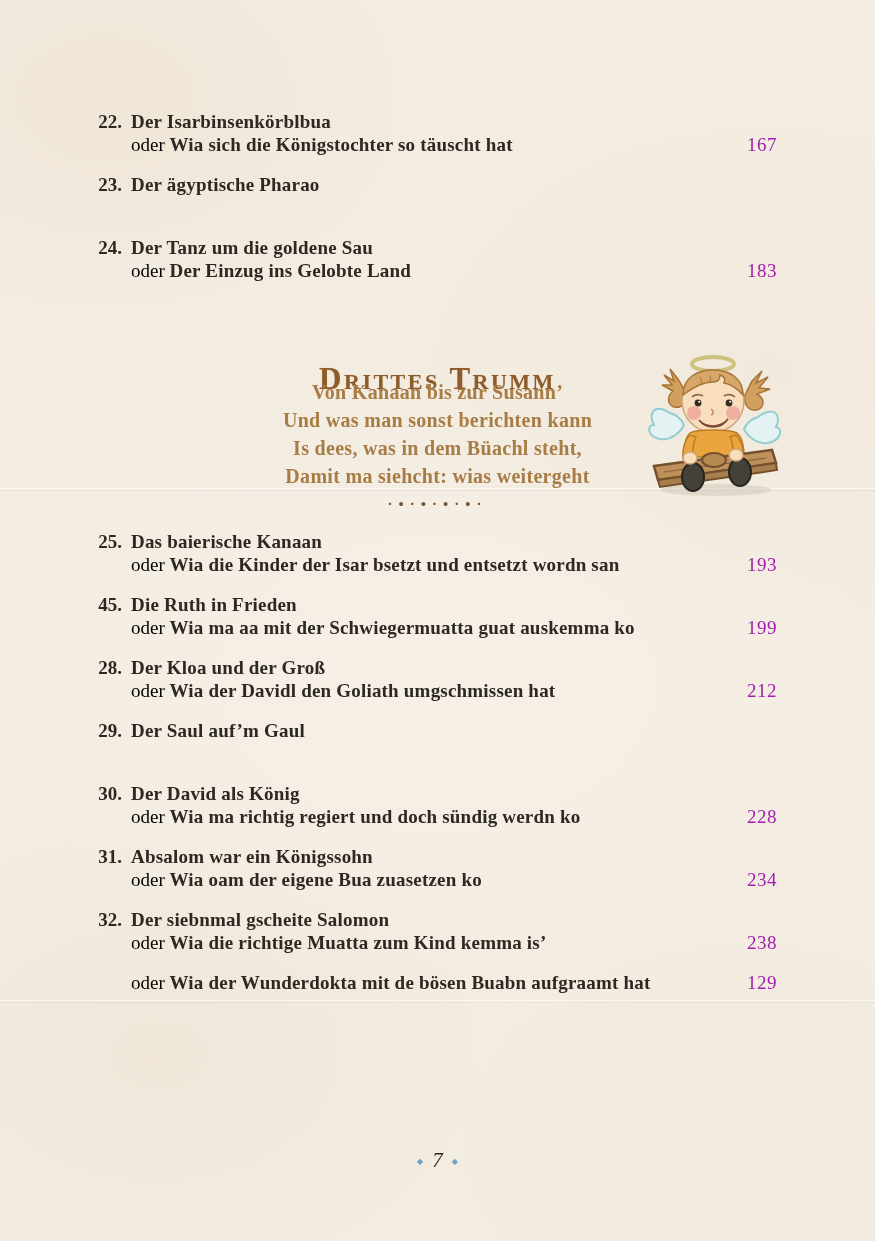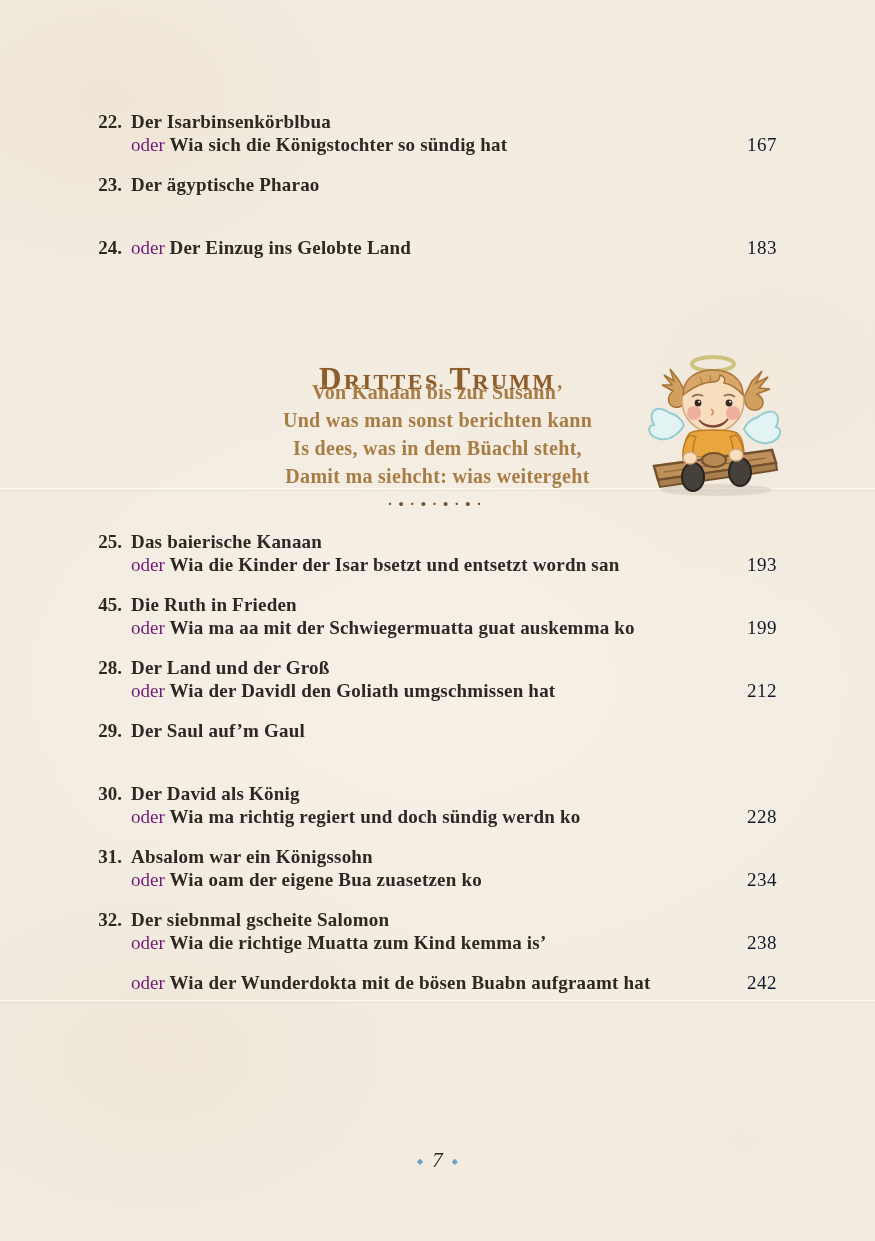--- a/index.html
+++ b/index.html
@@ -19,23 +19,23 @@
   .seam-1{top:488px;background:linear-gradient(to bottom,rgba(255,255,255,.65) 0 1px,rgba(201,187,166,.22) 2px,rgba(201,187,166,0));}
   .seam-2{top:1000px;background:linear-gradient(to bottom,rgba(255,255,255,.6) 0 1px,rgba(201,187,166,.2) 2px,rgba(201,187,166,0));}
 
   .toc-list{position:absolute;left:0;right:0;z-index:2;}
   .toc-top{top:110px;}
   .toc-main{top:530px;}
   .entry{height:46px;margin-bottom:17px;font-size:19px;line-height:23px;}
   .line{position:relative;padding-left:131px;white-space:nowrap;}
   .num{position:absolute;left:86px;width:36px;text-align:right;font-weight:700;}
   .title{font-weight:700;letter-spacing:.2px;}
-  .oder{font-weight:400;color:#701a75;}
+  .oder{font-weight:400;color:#000000;}
   .subtitle{font-weight:700;letter-spacing:.2px;}
-  .pageno{position:absolute;right:98px;top:0;font-weight:400;color:#0f172a;letter-spacing:.5px;}
+  .pageno{position:absolute;right:98px;top:0;font-weight:400;color:#a21caf;letter-spacing:.5px;}
 
   .section-heading{
     position:absolute;top:338px;left:0;right:0;text-align:center;z-index:2;
     font-variant:small-caps;font-weight:700;font-size:31px;line-height:34px;
     letter-spacing:2.5px;color:#8d5c2a;
     text-shadow:0 0 1px rgba(141,92,42,.35);
     margin-top:24px;
   }
   .verse{position:absolute;top:378px;left:0;right:0;text-align:center;z-index:2;
     color:#a87c45;font-size:20px;font-weight:700;line-height:28px;letter-spacing:.3px;}
@@ -50,27 +50,27 @@
 </style>
 </head>
 <body>
 
 <div class="seam seam-1"></div>
 <div class="seam seam-2"></div>
 
 <div class="toc-list toc-top" id="toc-top">
     <div class="entry">
       <div class="line l1"><span class="num">22.</span><span class="title">Der Isarbinsenkörblbua</span></div>
-      <div class="line l2"><span class="oder">oder</span> <span class="subtitle">Wia sich die Königstochter so sündig hat</span><span class="pageno">167</span></div>
+      <div class="line l2"><span class="oder">oder</span> <span class="subtitle">Wia sich die Königstochter so täuscht hat</span><span class="pageno">167</span></div>
     </div>
     <div class="entry">
       <div class="line l1"><span class="num">23.</span><span class="title">Der ägyptische Pharao</span></div>
     </div>
     <div class="entry">
-      <div class="line l1"><span class="num">24.</span></div>
+      <div class="line l1"><span class="num">24.</span><span class="title">Der Tanz um die goldene Sau</span></div>
       <div class="line l2"><span class="oder">oder</span> <span class="subtitle">Der Einzug ins Gelobte Land</span><span class="pageno">183</span></div>
     </div>
   </div>
 
 <div class="section-heading">Drittes Trumm</div>
 <div class="verse" id="verse">
     <div class="verse-line">Von Kanaan bis zur Susann’</div>
     <div class="verse-line">Und was man sonst berichten kann</div>
     <div class="verse-line">Is dees, was in dem Büachl steht,</div>
     <div class="verse-line">Damit ma siehcht: wias weitergeht</div>
@@ -128,38 +128,38 @@
 <div class="toc-list toc-main" id="toc-main">
     <div class="entry">
       <div class="line l1"><span class="num">25.</span><span class="title">Das baierische Kanaan</span></div>
       <div class="line l2"><span class="oder">oder</span> <span class="subtitle">Wia die Kinder der Isar bsetzt und entsetzt wordn san</span><span class="pageno">193</span></div>
     </div>
     <div class="entry">
       <div class="line l1"><span class="num">45.</span><span class="title">Die Ruth in Frieden</span></div>
       <div class="line l2"><span class="oder">oder</span> <span class="subtitle">Wia ma aa mit der Schwiegermuatta guat auskemma ko</span><span class="pageno">199</span></div>
     </div>
     <div class="entry">
-      <div class="line l1"><span class="num">28.</span><span class="title">Der Land und der Groß</span></div>
+      <div class="line l1"><span class="num">28.</span><span class="title">Der Kloa und der Groß</span></div>
       <div class="line l2"><span class="oder">oder</span> <span class="subtitle">Wia der Davidl den Goliath umgschmissen hat</span><span class="pageno">212</span></div>
     </div>
     <div class="entry">
       <div class="line l1"><span class="num">29.</span><span class="title">Der Saul auf’m Gaul</span></div>
     </div>
     <div class="entry">
       <div class="line l1"><span class="num">30.</span><span class="title">Der David als König</span></div>
       <div class="line l2"><span class="oder">oder</span> <span class="subtitle">Wia ma richtig regiert und doch sündig werdn ko</span><span class="pageno">228</span></div>
     </div>
     <div class="entry">
       <div class="line l1"><span class="num">31.</span><span class="title">Absalom war ein Königssohn</span></div>
       <div class="line l2"><span class="oder">oder</span> <span class="subtitle">Wia oam der eigene Bua zuasetzen ko</span><span class="pageno">234</span></div>
     </div>
     <div class="entry">
       <div class="line l1"><span class="num">32.</span><span class="title">Der siebnmal gscheite Salomon</span></div>
       <div class="line l2"><span class="oder">oder</span> <span class="subtitle">Wia die richtige Muatta zum Kind kemma is’</span><span class="pageno">238</span></div>
     </div>
     <div class="entry">
-      <div class="line l2"><span class="oder">oder</span> <span class="subtitle">Wia der Wunderdokta mit de bösen Buabn aufgraamt hat</span><span class="pageno">242</span></div>
+      <div class="line l2"><span class="oder">oder</span> <span class="subtitle">Wia der Wunderdokta mit de bösen Buabn aufgraamt hat</span><span class="pageno">129</span></div>
     </div>
   </div>
 
 <div class="footer">
   <span class="dot">◆</span><span class="pnum">7</span><span class="dot">◆</span>
 </div>
 
 </body></html>

